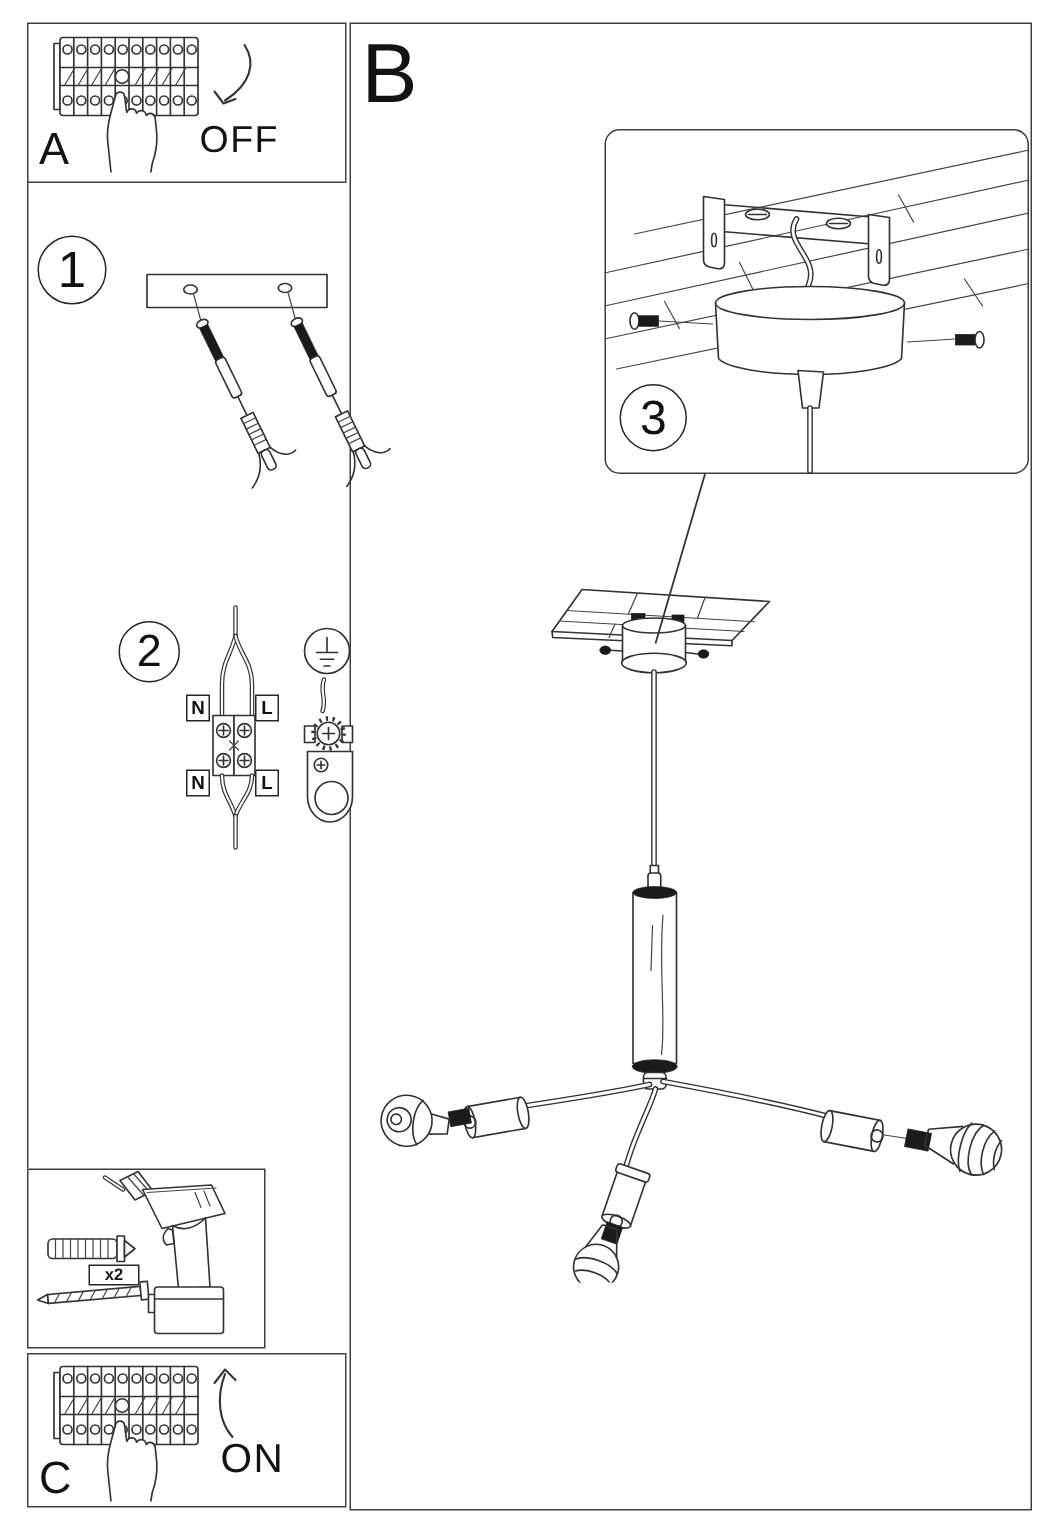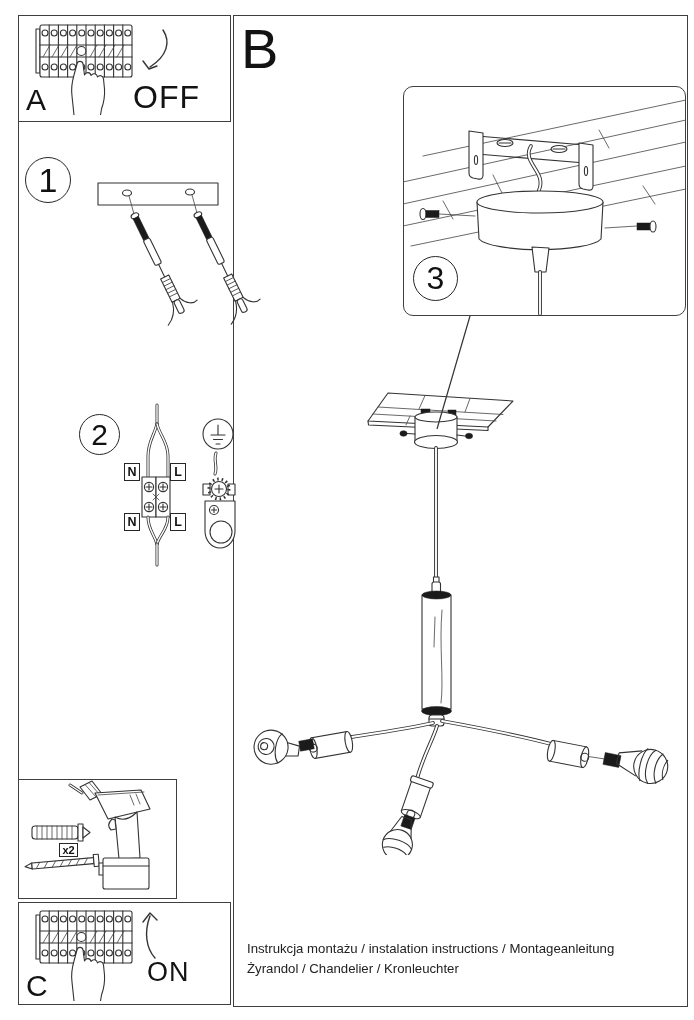--- a/index.html
+++ b/index.html
@@ -63,21 +63,21 @@
         <circle cx="94.6" cy="47" r="3" class="lnw"></circle>
         <circle cx="103.8" cy="47" r="3" class="lnw"></circle>
       <circle cx="57.4" cy="31" r="4.5" class="lnw"></circle>
     </g>
     <path class="lnw" d="M50,95 L48,76 C47,69 48,62 50,55 L53,44 C53.5,40.5 58.5,40.5 59,44 L60.5,55 C62,51.5 66.5,52 67,55.5 C69,52.5 73,53.5 73.5,57 C75.5,54.5 79,55.5 79.5,59 L80.5,69 C81,77 79.5,83.5 77.5,89 L76.5,95"></path>
     <g>
       <path class="ln" style="stroke-width:1.4" d="M139,10 C147,22 143,36 126,47"></path>
       <path class="ln" style="stroke-width:1.4" d="M119,41 L125,49 L133,46"></path>
     </g>
   </svg>
-  <div class="lbl" style="left:133px;top:79px;font-size:32px;letter-spacing:1px">OFF</div>
+  <div class="lbl" style="left:133px;top:79px;font-size:25px;letter-spacing:1px">OFF</div>
   <div class="lbl" style="left:26px;top:83px;font-size:30px">A</div>
 
   <div class="lbl" style="left:241px;top:16px;font-size:56px">B</div>
 
   <div class="badge" style="left:25px;top:157px;width:46px;height:46px;font-size:34px">
       <span>1</span>
     </div>
   <svg class="abs" style="left:88px;top:168px" width="175" height="180" viewBox="0 0 175 180">
     <rect x="10" y="15" width="120" height="22" class="lnw"></rect>
     <ellipse cx="39" cy="25" rx="4.5" ry="3" class="lnw"></ellipse>
@@ -316,21 +316,21 @@
       <path class="th" d="M67,5.5 L78,18 M71,3.5 L82,16"></path>
       <path class="lnw" d="M77,14 L123,11 L132,30 L90,40 Z"></path>
       <path class="th" d="M80,16 L126,13 M112,16 L116,26 M118,15 L122,25"></path>
       <path class="lnw" d="M97,38 C104,42 112,40 119,33 L122,79 L101,80 Z"></path>
       <path class="lnw" d="M94,40 C90,44 90,48 93,51 L98,50 L97,41 Z"></path>
       <rect x="81" y="84" width="5" height="12" class="lnw"></rect>
       <rect x="85" y="79" width="46" height="31" rx="2" class="lnw"></rect>
       <path class="ln" d="M85,87 H131"></path>
     </g>
   </svg>
-  <div class="minibox" style="left:59px;top:843px;width:19px;height:14px;font-size:11px">x2</div>
+  <div class="minibox" style="left:59px;top:843px;width:34px;height:14px;font-size:11px">x2</div>
 
   <svg class="abs" style="left:24px;top:906px" width="202" height="98" viewBox="0 0 202 98">
     <g>
       <rect x="12" y="9" width="4" height="44" class="lnw"></rect>
       <rect x="16" y="5" width="92" height="52" rx="2" class="lnw"></rect>
       <path class="ln" d="M25.2 5V57M34.4 5V57M43.6 5V57M52.8 5V57M62 5V57M71.2 5V57M80.4 5V57M89.6 5V57M98.8 5V57"></path>
       <path class="ln" d="M16 25H108M16 37H108"></path>
       <path class="th" d="M19 37L26 25M28 37L35 25M37 37L44 25M46 37L53 25M66 37L73 25M75 37L82 25M84 37L91 25M93 37L100 25"></path>
       <circle cx="21" cy="13" r="3" class="lnw"></circle>
         <circle cx="30.2" cy="13" r="3" class="lnw"></circle>
@@ -356,18 +356,14 @@
     </g>
     <path class="lnw" d="M50,95 L48,76 C47,69 48,62 50,55 L53,44 C53.5,40.5 58.5,40.5 59,44 L60.5,55 C62,51.5 66.5,52 67,55.5 C69,52.5 73,53.5 73.5,57 C75.5,54.5 79,55.5 79.5,59 L80.5,69 C81,77 79.5,83.5 77.5,89 L76.5,95"></path>
     <g>
       <path class="ln" style="stroke-width:1.4" d="M131,52 C122,42 120,26 126,10"></path>
       <path class="ln" style="stroke-width:1.4" d="M119,16 L126,7 L133,14"></path>
     </g>
   </svg>
   <div class="lbl" style="left:147px;top:957px;font-size:27px;letter-spacing:1px">ON</div>
   <div class="lbl" style="left:26px;top:969px;font-size:30px">C</div>
 
-  <div class="abs" style="left:247px;top:939px;width:434px">
-    <div class="footer-line">Instrukcja montażu / instalation instructions / Montageanleitung</div>
-    <div class="footer-line">Żyrandol / Chandelier / Kronleuchter</div>
-  </div>
 
 </div>
 
 </body></html>

